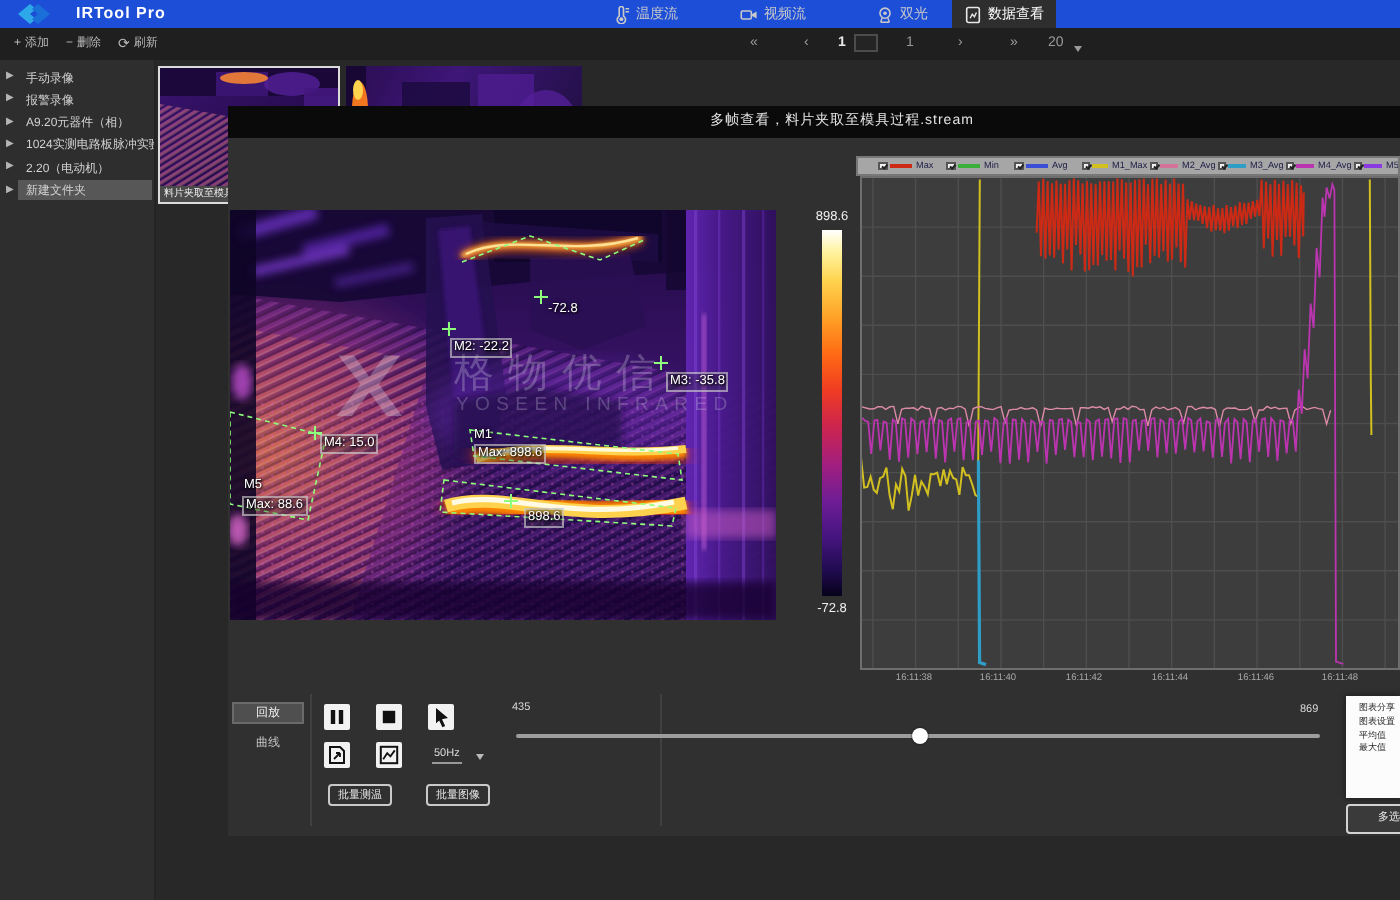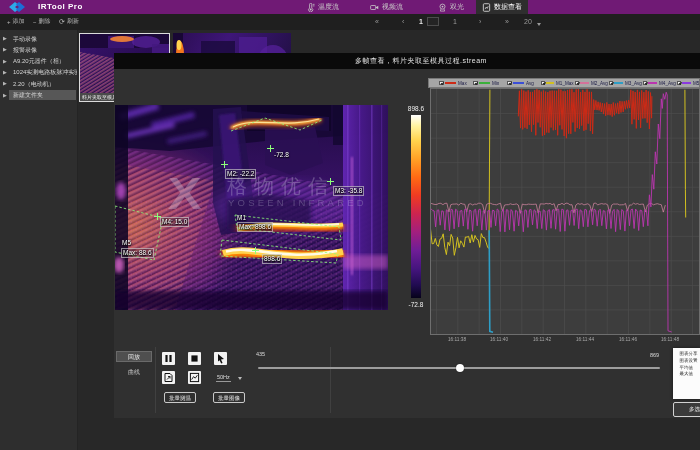--- a/index.html
+++ b/index.html
@@ -2,21 +2,21 @@
 <html><head>
 <meta charset="utf-8">
 <style>
 * { margin:0; padding:0; box-sizing:border-box; }
 html,body { width:700px; height:450px; overflow:hidden; background:#282828;
   font-family:"Liberation Sans", sans-serif; }
 .abs { position:absolute; }
 #stage { position:relative; width:700px; height:450px; }
 
 
-#topbar { left:0; top:0; width:700px; height:14px; background:#701a75; z-index:30;padding-left:44px; }
+#topbar { left:0; top:0; width:700px; height:14px; background:#1d4ed8; z-index:30;padding-left:44px; }
 #logo { left:7px; top:1px; width:30px; height:12px; }
 #app-title { left:38px; top:2px; color:#fff; font-size:8px; font-weight:bold; letter-spacing:0.5px; }
 .nav-tab { top:0; height:14px; display:flex; align-items:center; gap:3px; color:#c9c9c9; font-size:7px; padding:0 6px; }
 .nav-tab.active { background:#2e2e2e; color:#fff; }
 .nav-tab svg { width:9px; height:9px; }
 
 
 #secondbar { left:0; top:14px; width:700px; height:16px; background:#1f1f1f; z-index:30; }
 .tool-btn { top:2px; height:11px; display:flex; align-items:center; gap:2px; color:#b9b9b9; font-size:6px; }
 .pg { color:#9a9a9a; font-size:7px; top:3.5px; }

